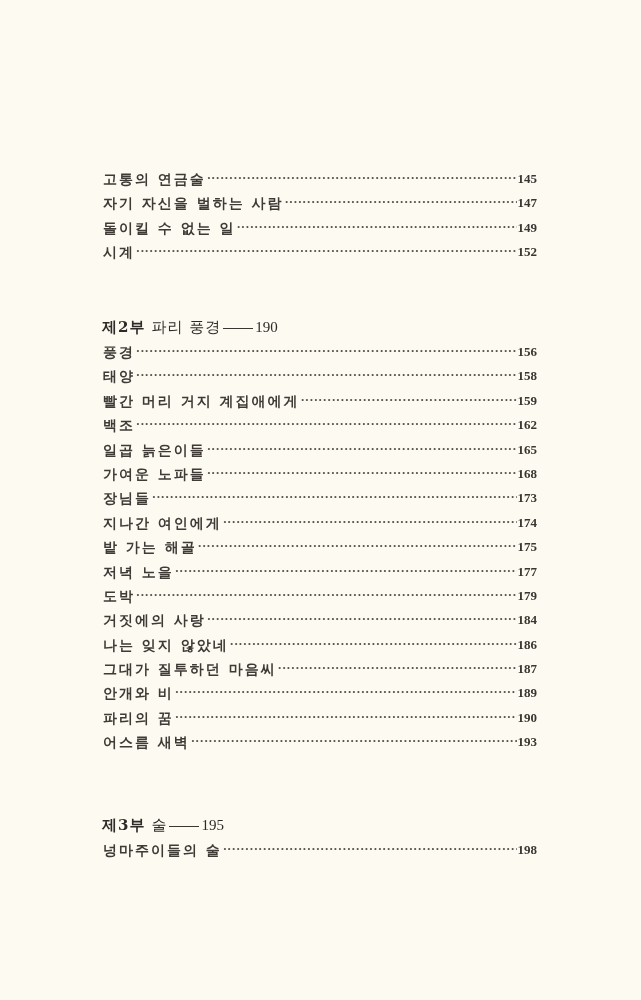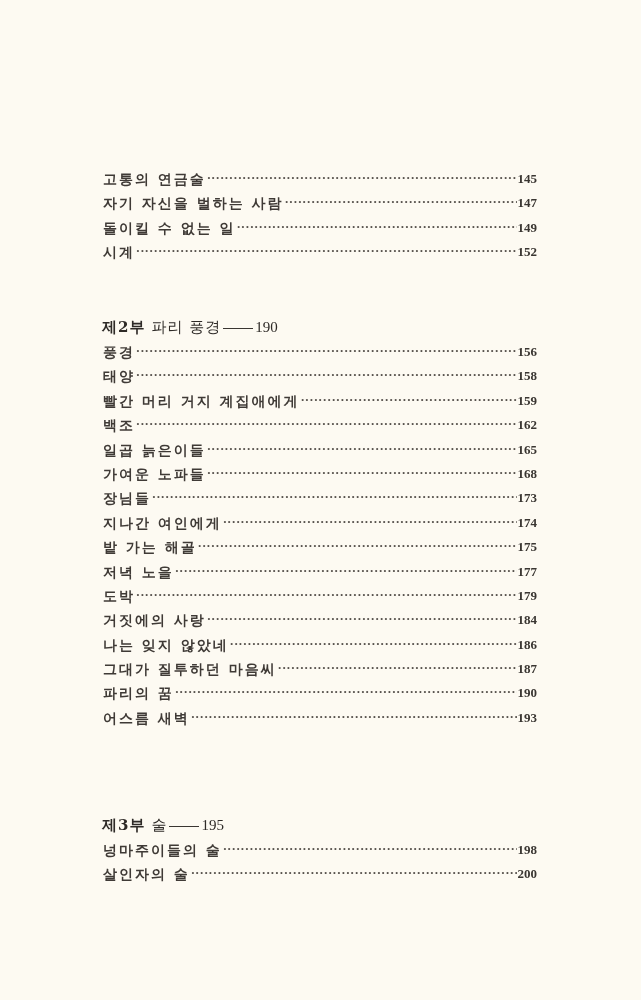--- a/index.html
+++ b/index.html
@@ -134,40 +134,40 @@
         <span class="label">나는 잊지 않았네</span>
         <span class="leader"></span>
         <span class="pg">186</span>
       </div>
     <div class="entry">
         <span class="label">그대가 질투하던 마음씨</span>
         <span class="leader"></span>
         <span class="pg">187</span>
       </div>
     <div class="entry">
+        <span class="label">안개와 비</span>
+        <span class="leader"></span>
+        <span class="pg">189</span>
+      </div>
+    <div class="entry">
         <span class="label">파리의 꿈</span>
         <span class="leader"></span>
         <span class="pg">190</span>
       </div>
     <div class="entry">
         <span class="label">어스름 새벽</span>
         <span class="leader"></span>
         <span class="pg">193</span>
       </div>
   </div>
 
   <div class="section" style="top:812px;">
     <div class="heading">
       <span class="part">제3부</span><span class="title">술</span><span class="dash"></span><span class="hpage">195</span>
     </div>
     <div class="entry">
         <span class="label">넝마주이들의 술</span>
         <span class="leader"></span>
         <span class="pg">198</span>
       </div>
-    <div class="entry">
-        <span class="label">살인자의 술</span>
-        <span class="leader"></span>
-        <span class="pg">200</span>
-      </div>
   </div>
 
 </div>
 
 </body></html>

